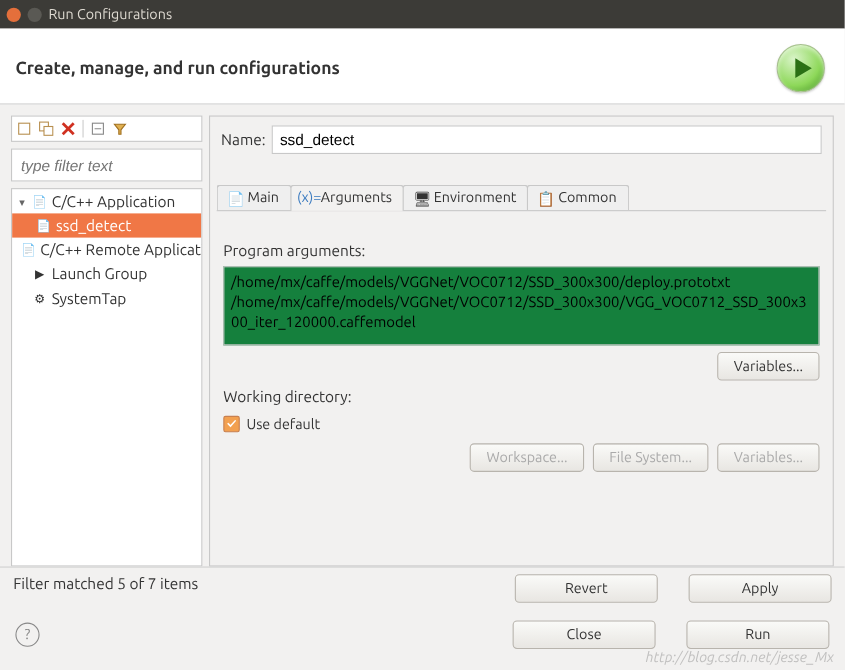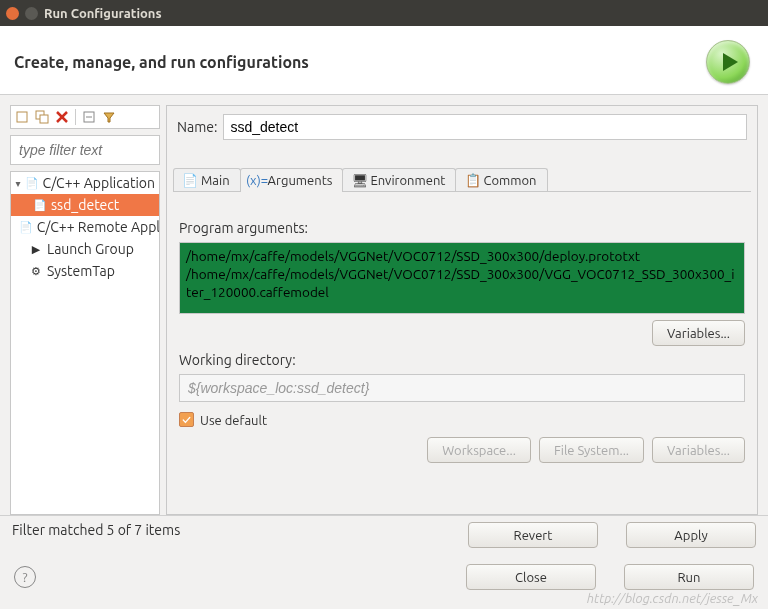--- a/index.html
+++ b/index.html
@@ -14,21 +14,20 @@
     }
     .titlebar {
       background: #3c3b37;
       color: #dfdbd2;
       height: 26px;
       display: flex;
       align-items: center;
       padding: 0 6px;
       gap: 6px;
       font-size: 13px;
-      font-weight: bold;
     }
     .tb-btn { width: 13px; height: 13px; border-radius: 50%; display: inline-block; }
     .tb-close { background: #e46f3b; }
     .tb-min { background: #5a5954; }
     .header {
       display: flex;
       align-items: center;
       justify-content: space-between;
       padding: 14px 18px 10px 14px;
       background: #fff;
@@ -43,21 +42,21 @@
       box-shadow: inset 0 2px 4px rgba(255,255,255,0.6), 0 1px 2px rgba(0,0,0,0.2);
     }
     .run-big svg { margin-left: 3px; }
     .body {
       display: flex;
       padding: 10px 10px 0 10px;
       gap: 6px;
       height: 420px;
     }
     .left-panel {
-      width: 150px;
+      width: 174px;
       display: flex;
       flex-direction: column;
       gap: 6px;
     }
     .toolbar {
       display: flex; gap: 2px; padding: 2px;
       border: 1px solid #c8c8c8;
       background: #fff;
       align-items: center;
     }
@@ -264,21 +263,20 @@
       </div>
     </div>
     <div class="tab-content">
       <div class="section-label">Program arguments:</div>
       <textarea class="prog-args" style="">/home/mx/caffe/models/VGGNet/VOC0712/SSD_300x300/deploy.prototxt
 /home/mx/caffe/models/VGGNet/VOC0712/SSD_300x300/VGG_VOC0712_SSD_300x300_iter_120000.caffemodel</textarea>
       <div class="btn-row">
         <div class="btn">Variables...</div>
       </div>
       <div class="section-label">Working directory:</div>
-      <input class="wd-input" readonly="" value="${workspace_loc:ssd_detect}" style="">
       <div class="checkbox-row">
         <span class="checkbox">✓</span>
         <span>Use default</span>
       </div>
       <div class="btn-row">
         <div class="btn disabled">Workspace...</div>
         <div class="btn disabled">File System...</div>
         <div class="btn disabled">Variables...</div>
       </div>
     </div>

